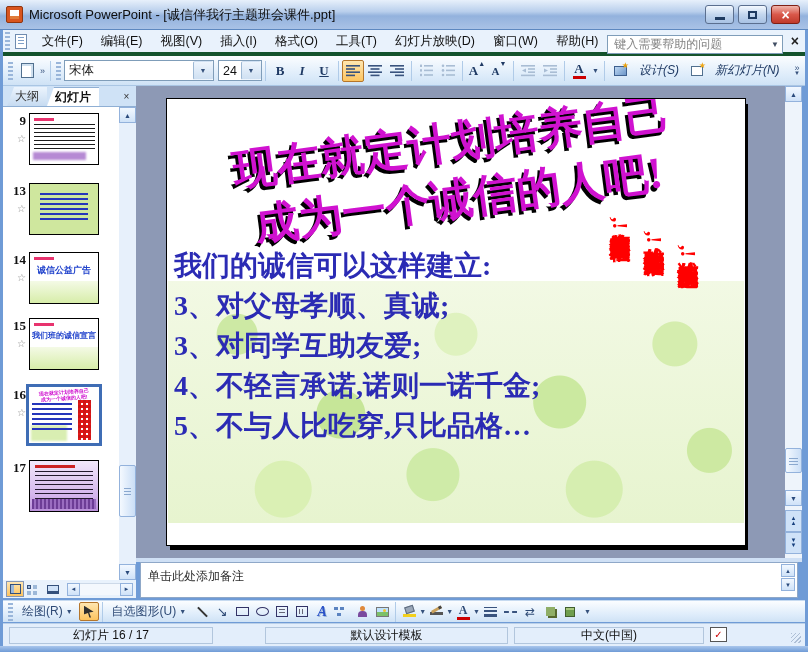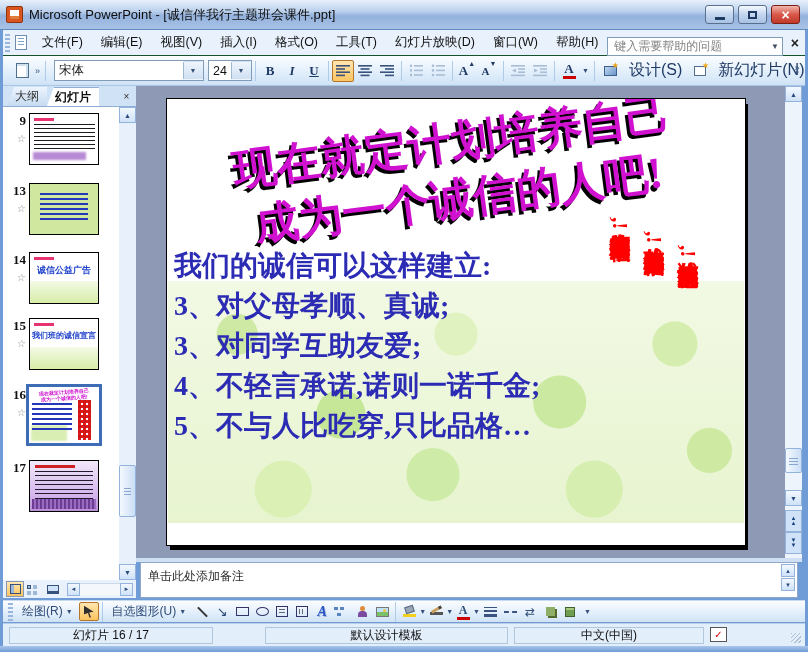--- a/index.html
+++ b/index.html
@@ -19,21 +19,21 @@
   .winbtns { margin-left:auto; display:flex; gap:4px; padding-right:2px; }
   .winbtn { width:29px; height:19px; border:1px solid #5b6f8f; border-radius:3px;
     background:linear-gradient(180deg,#f4f9ff,#c3d6ee 50%,#a8c2e4); display:flex; align-items:center; justify-content:center; }
   .winbtn .g-min { width:10px; height:3px; background:#1e3a60; margin-top:7px; }
   .winbtn .g-box { width:9px; height:8px; border:2px solid #1e3a60; }
   .winbtn.close { background:linear-gradient(180deg,#f0b6ad,#d9584a 50%,#c03a2b); border-color:#7e1f15; }
   .winbtn.close span { color:#fff; font-weight:bold; font-size:14px; line-height:1; }
 
   
   .menubar { position:absolute; left:3px; top:30px; width:802px; height:26px; background:#e9f2fc;
-    display:flex; align-items:center; border-bottom:1px solid #14532d; padding-right:6px; }
+    display:flex; align-items:center; border-bottom:4px solid #14532d; padding-right:6px; }
   .grip { width:5px; height:18px; margin:0 3px 0 2px;
     background:repeating-linear-gradient(180deg,#9ab6da 0 2px,transparent 2px 4px); }
   .mdoc { width:13px; height:15px; background:#fff; border:1px solid #6f8cb0; margin:0 6px 0 2px; position:relative; }
   .mdoc::after{ content:""; position:absolute; left:2px; top:2px; right:2px; height:9px;
     background:repeating-linear-gradient(180deg,#7fa0c8 0 1px,transparent 1px 3px); }
   .menu-item { padding:4px 9px; font-size:12.5px; white-space:nowrap; }
   .helpbox { margin-left:auto; width:188px; height:19px; background:#fff; border:1px solid #7f9db9;
     display:flex; align-items:center; padding:0 3px 0 6px;margin-top:7px; }
   .helpbox .ph { color:#838383; font-size:12px; flex:1; white-space:nowrap; overflow:hidden; }
   .helpbox .dd { font-size:8px; color:#404e63; }
@@ -55,21 +55,21 @@
   .combo .val { padding:0 4px; font-size:12.5px; flex:1; white-space:nowrap; }
   .combo .dbtn { width:15px; height:100%; background:linear-gradient(180deg,#eef5fd,#cfe0f2);
     border-left:1px solid #9db8d4; display:flex; align-items:center; justify-content:center; font-size:7px; color:#35517c; }
   .b-lbl { font-weight:bold; font-family:"Liberation Serif",serif; font-size:13px; }
   .i-lbl { font-style:italic; font-family:"Liberation Serif",serif; font-size:13px; font-weight:bold; }
   .u-lbl { text-decoration:underline; font-family:"Liberation Serif",serif; font-size:13px; font-weight:bold; }
   .a-ico { font-weight:bold; font-family:"Liberation Serif",serif; font-size:13px; position:relative; line-height:1; }
   .a-ico sup { font-size:7px; position:relative; top:-4px; }
   .fc-wrap { display:flex; flex-direction:column; align-items:center; line-height:1; }
   .fc-bar { width:13px; height:3px; background:#cc0000; margin-top:1px; }
-  .lbl-btn { display:flex; align-items:center; gap:12px; padding:0 5px; font-size:16px; white-space:nowrap; }
+  .lbl-btn { display:flex; align-items:center; gap:12px; padding:0 5px; font-size:12px; white-space:nowrap;font-style:italic; }
   .dsg-ico { width:13px; height:10px; background:linear-gradient(135deg,#bcd6f2,#6d96c8); border:1px solid #3d5f8e; position:relative; }
   .dsg-ico::after { content:"★"; position:absolute; right:-3px; top:-6px; color:#e9a javascript0c; color:#e9a00c; font-size:8px; }
   .ns-ico { width:12px; height:10px; background:#fff; border:1px solid #51708f; position:relative; }
   .ns-ico::after { content:"★"; position:absolute; right:-4px; top:-6px; color:#f0a columns818; color:#f0a818; font-size:8px; }
   .tb-end { position:absolute; right:2px; top:0; height:30px; width:12px; display:flex; flex-direction:column;
     align-items:center; justify-content:center; color:#35517c; font-size:9px; line-height:5px; }
 
   
   .leftpane { position:absolute; left:3px; top:86px; width:133px; height:512px; background:#fff; }
   .tabs { position:absolute; left:0; top:0; width:133px; height:21px; background:#cfe2f6;

